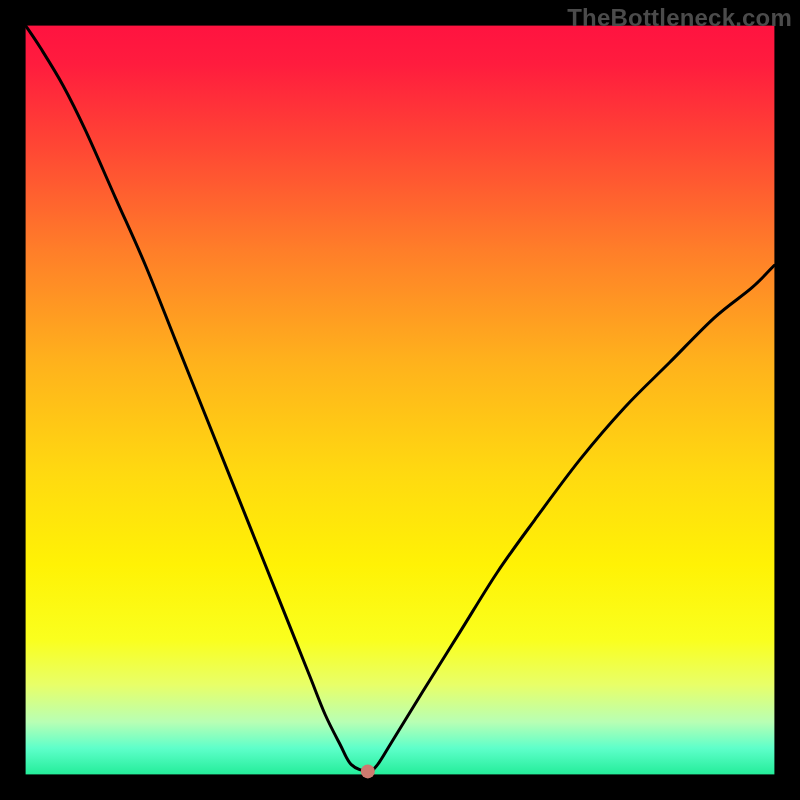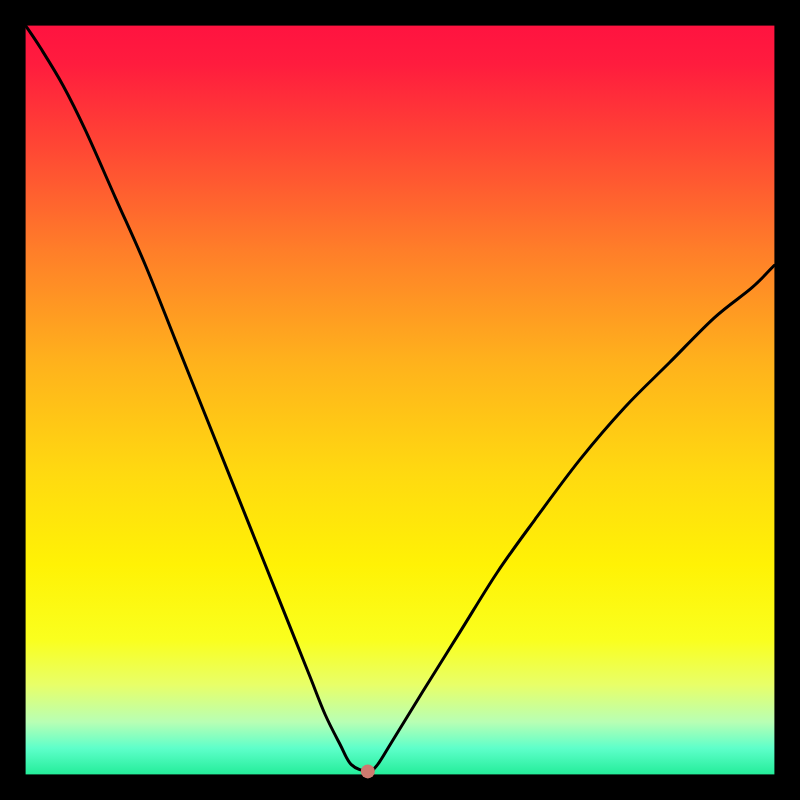--- a/index.html
+++ b/index.html
@@ -27,20 +27,21 @@
     z-index: 5;
   }
   svg {
     display: block;
   }
 </style>
 </head>
 <body>
 
 <div class="container">
+  <div class="watermark">TheBottleneck.com</div>
   <svg id="chart-svg" width="800" height="800" viewBox="0 0 800 800">
     <defs>
       <linearGradient id="bg-grad" x1="0" y1="0" x2="0" y2="1">
           <stop offset="0%" stop-color="#ff1340"></stop>
           <stop offset="5%" stop-color="#ff1c3e"></stop>
           <stop offset="15%" stop-color="#ff4235"></stop>
           <stop offset="30%" stop-color="#ff7e29"></stop>
           <stop offset="45%" stop-color="#ffb21c"></stop>
           <stop offset="60%" stop-color="#ffda10"></stop>
           <stop offset="72%" stop-color="#fff205"></stop>

